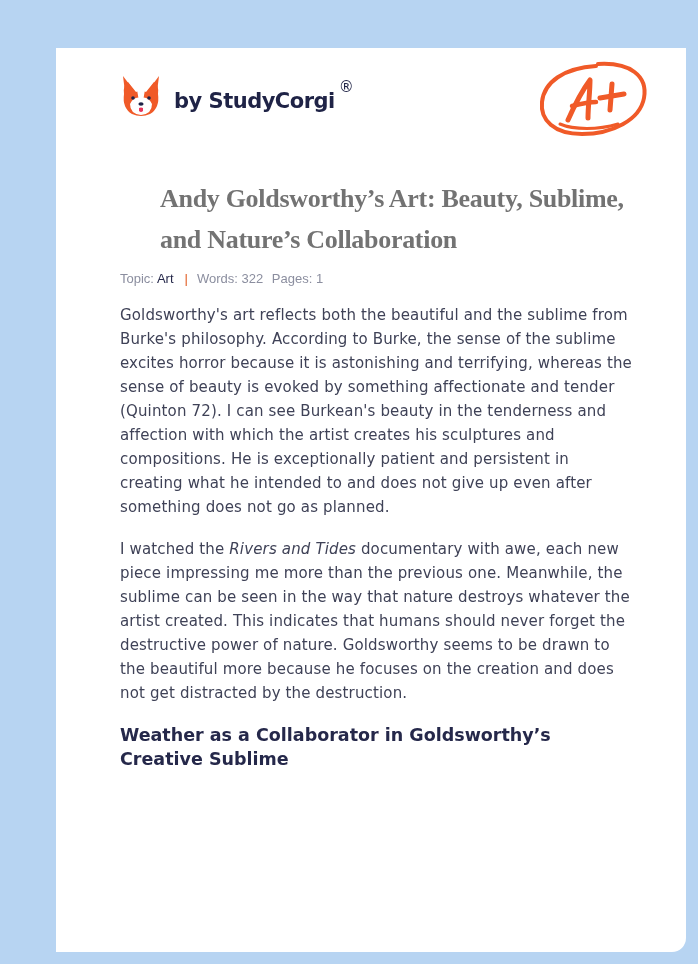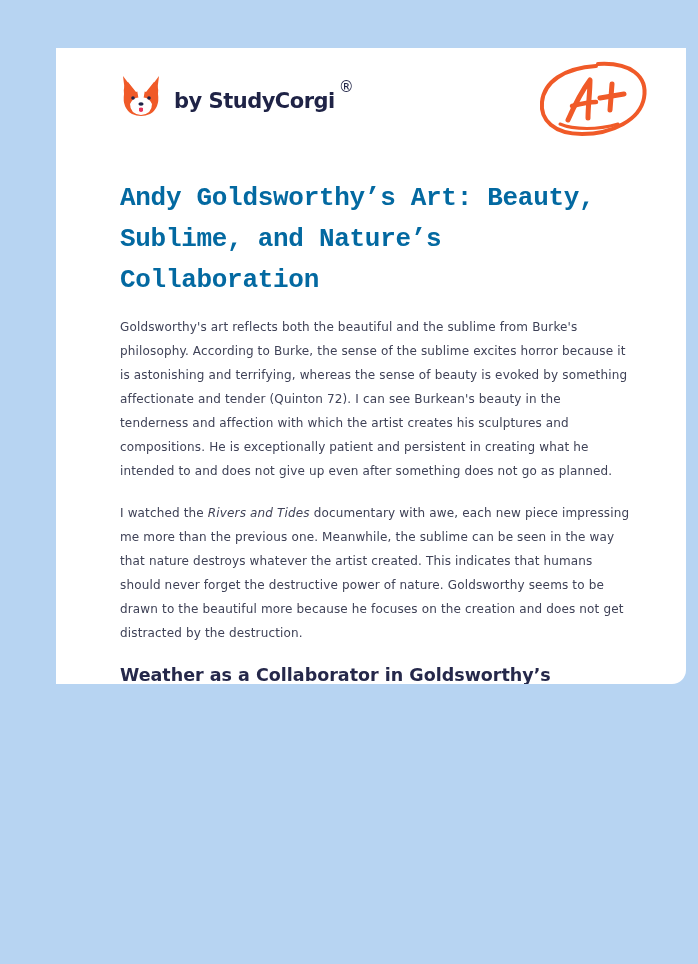--- a/index.html
+++ b/index.html
@@ -4,21 +4,21 @@
   <style>
     * { box-sizing: border-box; margin: 0; padding: 0; }
     html, body {
       width: 698px; height: 964px; overflow: hidden;
       background: #b7d4f2;
       font-family: "DejaVu Sans", "Liberation Sans", sans-serif;
     }
     .card {
       position: absolute;
       left: 56px; top: 48px;
-      width: 630px; height: 636px;
+      width: 630px; height: 904px;
       background: #ffffff;
       border-bottom-right-radius: 14px;
       overflow: hidden;
     }
     .header {
       position: absolute; left: 0; top: 0; width: 100%; height: 110px;
     }
     .logo {
       position: absolute; left: 64px; top: 26px;
       display: flex; align-items: center;
@@ -34,41 +34,41 @@
       font-size: 15px; font-weight: normal; color: #1f2346;
       position: relative; top: -10px; margin-left: 4px;
     }
     .grade-badge {
       position: absolute; left: 482px; top: 10px; width: 112px; height: 84px;
     }
     .content {
       position: absolute; left: 64px; top: 130px; width: 512px;
     }
     .title {
-      font-family: Liberation Mono, monospace;
+      font-family: Liberation Serif, serif;
       font-weight: bold; font-size: 26px; line-height: 41px;
-      color: #0369a1; letter-spacing: -0.3px;
+      color: #737373; letter-spacing: -0.3px; margin-left: 40px;
     }
     .meta {
       margin-top: 9px;
       font-family: "Liberation Sans", sans-serif;
       font-size: 13px; color: #8b8e9f; line-height: 20px;
     }
     .meta .topic-value { color: #25284a; }
     .meta .sep { color: #e0591f; margin: 0 9px 0 11px; }
     .meta .pages { margin-left: 5px; }
     .section-title {
       font-family: "DejaVu Sans", sans-serif;
       font-weight: bold; font-size: 17.5px; line-height: 24px;
       color: #25284a;
       margin-top: 26px;
     }
     .para {
       font-family: "DejaVu Sans", sans-serif;
-      font-size: 12px; line-height: 24px; color: #3f4257;
+      font-size: 15px; line-height: 24px; color: #3f4257;
       letter-spacing: 0.15px;
       margin-top: 14px;
     }
     .para + .para { margin-top: 18px; }
     .section-title.second { margin-top: 18px; }
     .para em { }
   </style>
 </head>
 <body>
 
@@ -103,19 +103,26 @@
       <path d="M30 62 C38 44 46 30 52 22 C52 34 50 48 50 60" fill="none" stroke="#f05a28" stroke-width="5" stroke-linecap="round" stroke-linejoin="round"></path>
       <path d="M34 48 C42 46 50 44 58 44" fill="none" stroke="#f05a28" stroke-width="4.5" stroke-linecap="round"></path>
       <path d="M74 26 L72 52" fill="none" stroke="#f05a28" stroke-width="5" stroke-linecap="round"></path>
       <path d="M62 40 L86 36" fill="none" stroke="#f05a28" stroke-width="5" stroke-linecap="round"></path>
     </svg>
   </div>
 
   <div class="content">
     <h1 class="title">Andy Goldsworthy’s Art: Beauty, Sublime, and Nature’s Collaboration</h1>
 
+    <div class="meta">
+      <span>Topic:</span>
+      <span class="topic-value">Art</span><span class="sep">|</span><span>Words:</span>
+      <span>322</span>
+      <span class="pages">Pages:</span>
+      <span>1</span>
+    </div>
 
     <p class="para">Goldsworthy's art reflects both the beautiful and the sublime from Burke's philosophy. According to Burke, the sense of the sublime excites horror because it is astonishing and terrifying, whereas the sense of beauty is evoked by something affectionate and tender (Quinton 72). I can see Burkean's beauty in the tenderness and affection with which the artist creates his sculptures and compositions. He is exceptionally patient and persistent in creating what he intended to and does not give up even after something does not go as planned.</p>
     <p class="para"><span>I watched the </span><em>Rivers and Tides</em><span> documentary with awe, each new piece impressing me more than the previous one. Meanwhile, the sublime can be seen in the way that nature destroys whatever the artist created. This indicates that humans should never forget the destructive power of nature. Goldsworthy seems to be drawn to the beautiful more because he focuses on the creation and does not get distracted by the destruction.</span></p>
 
     <h2 class="section-title second">Weather as a Collaborator in Goldsworthy’s Creative Sublime</h2>
   </div>
 </div>
 
 </body></html>

